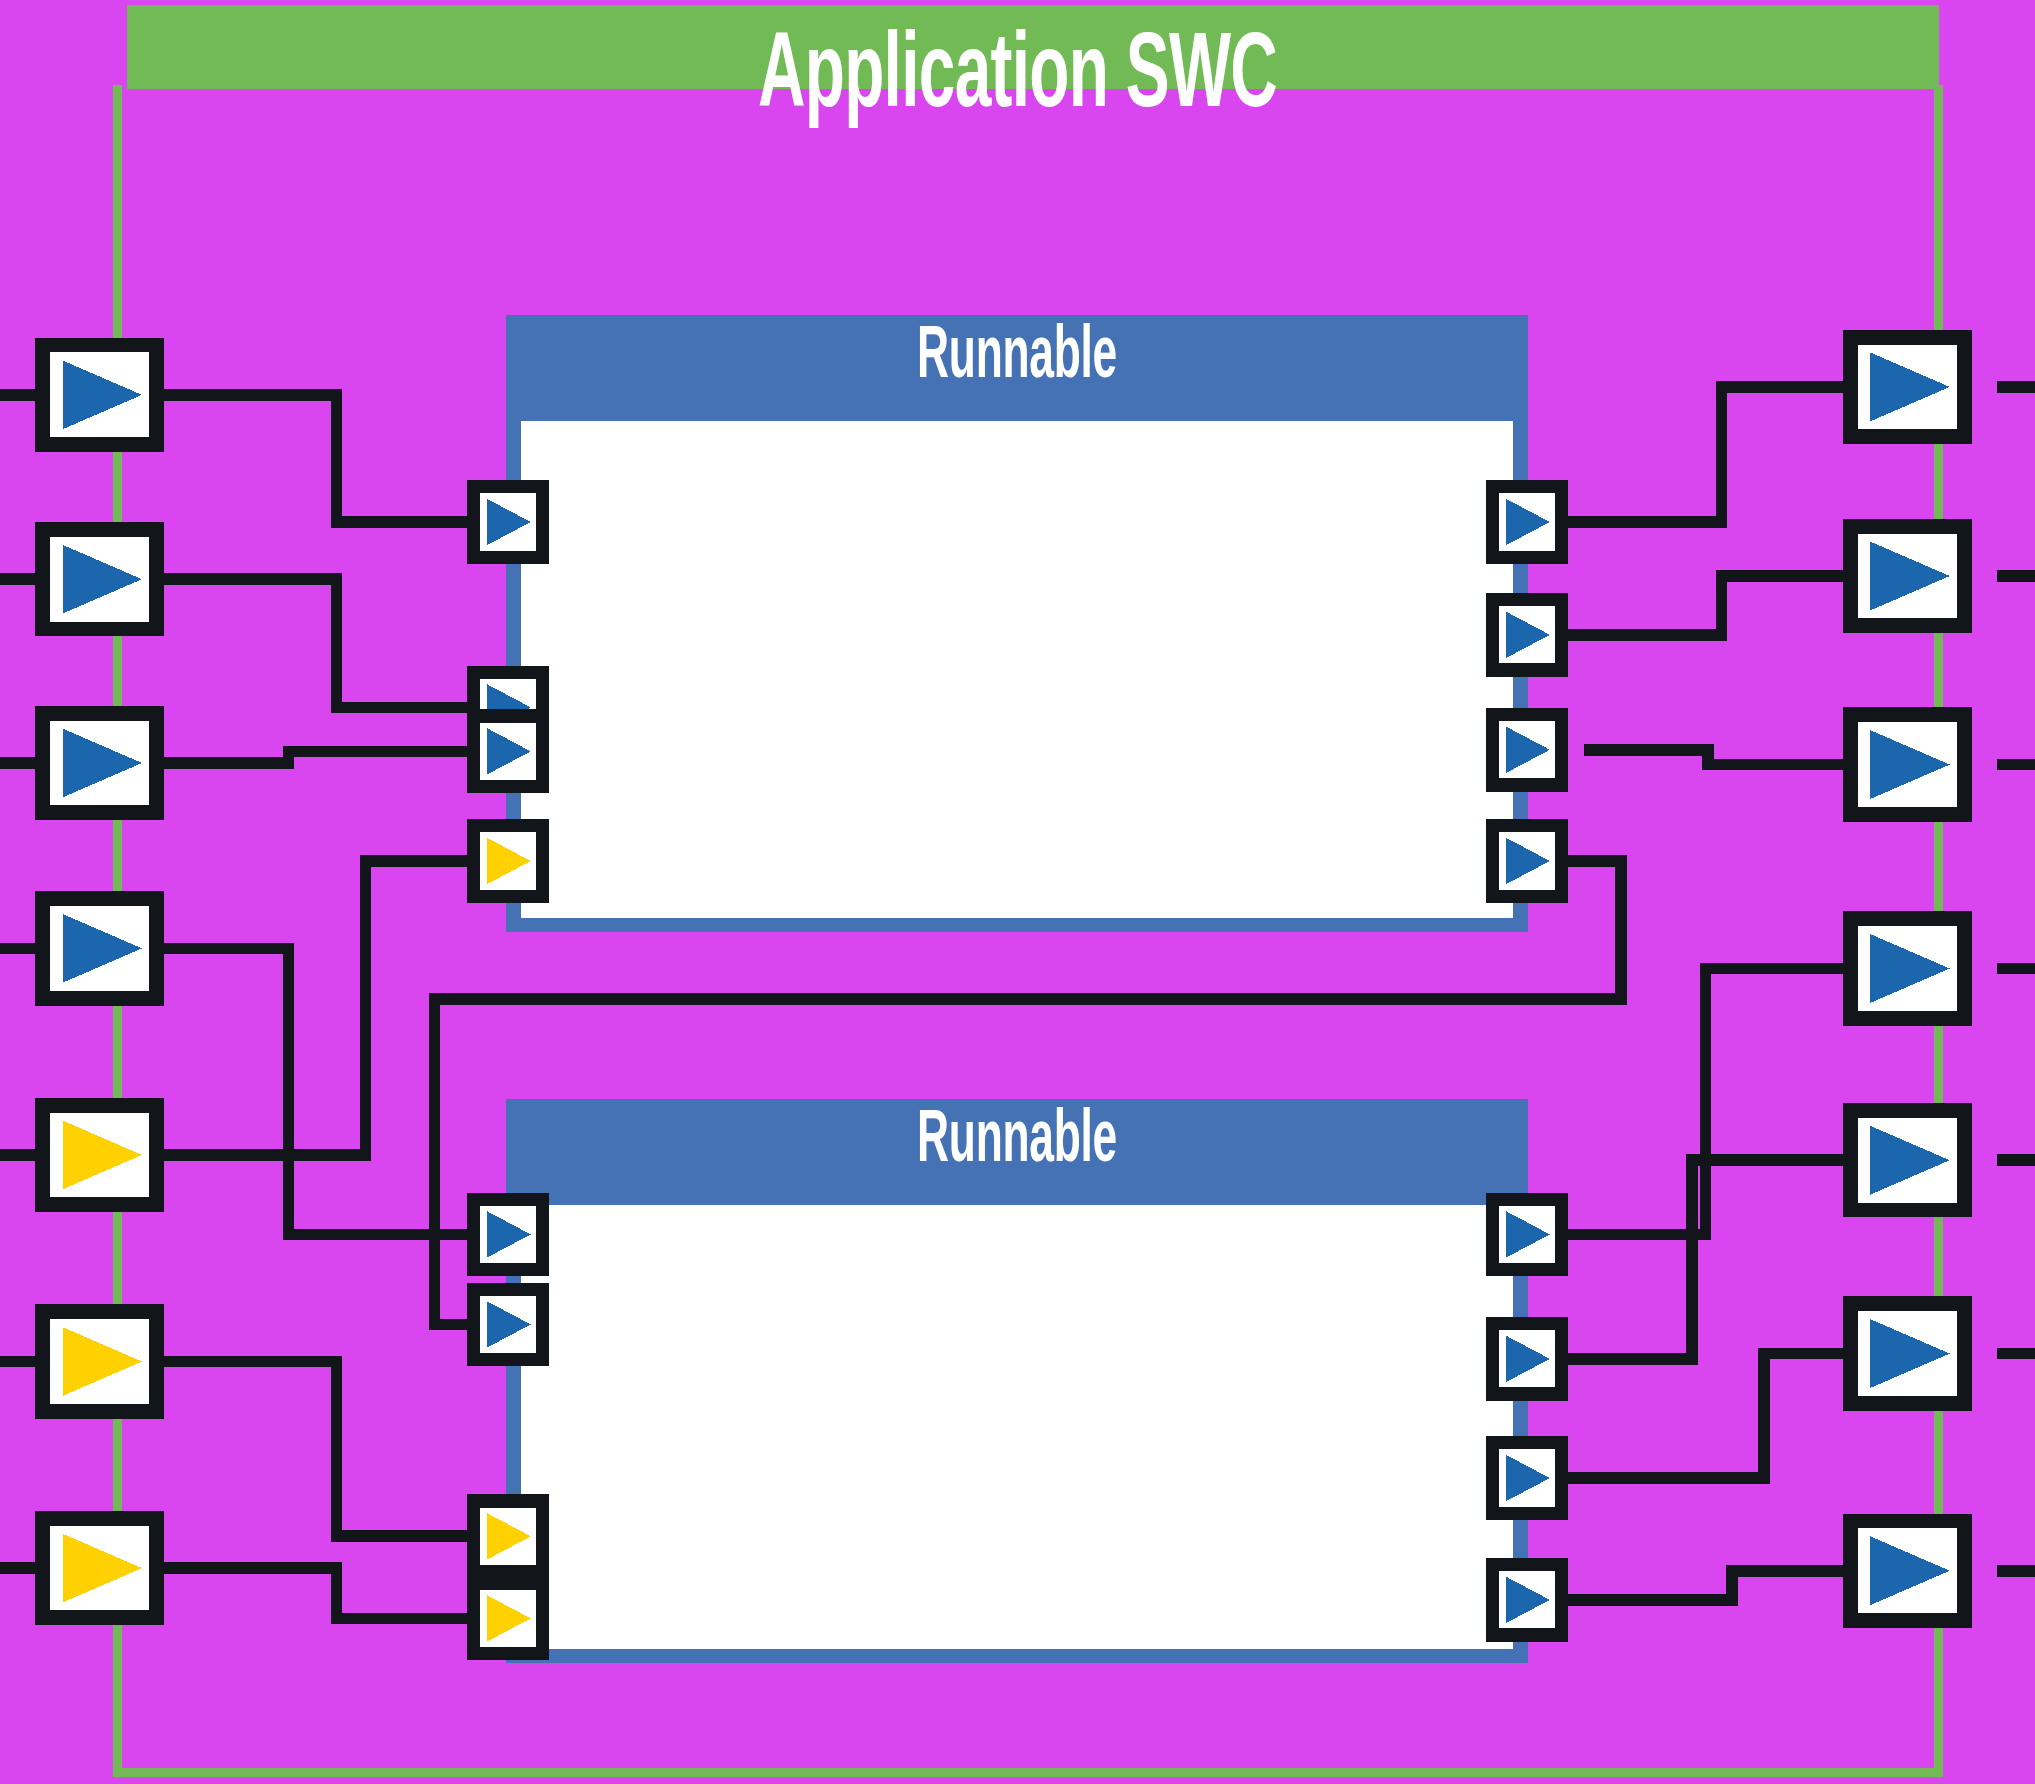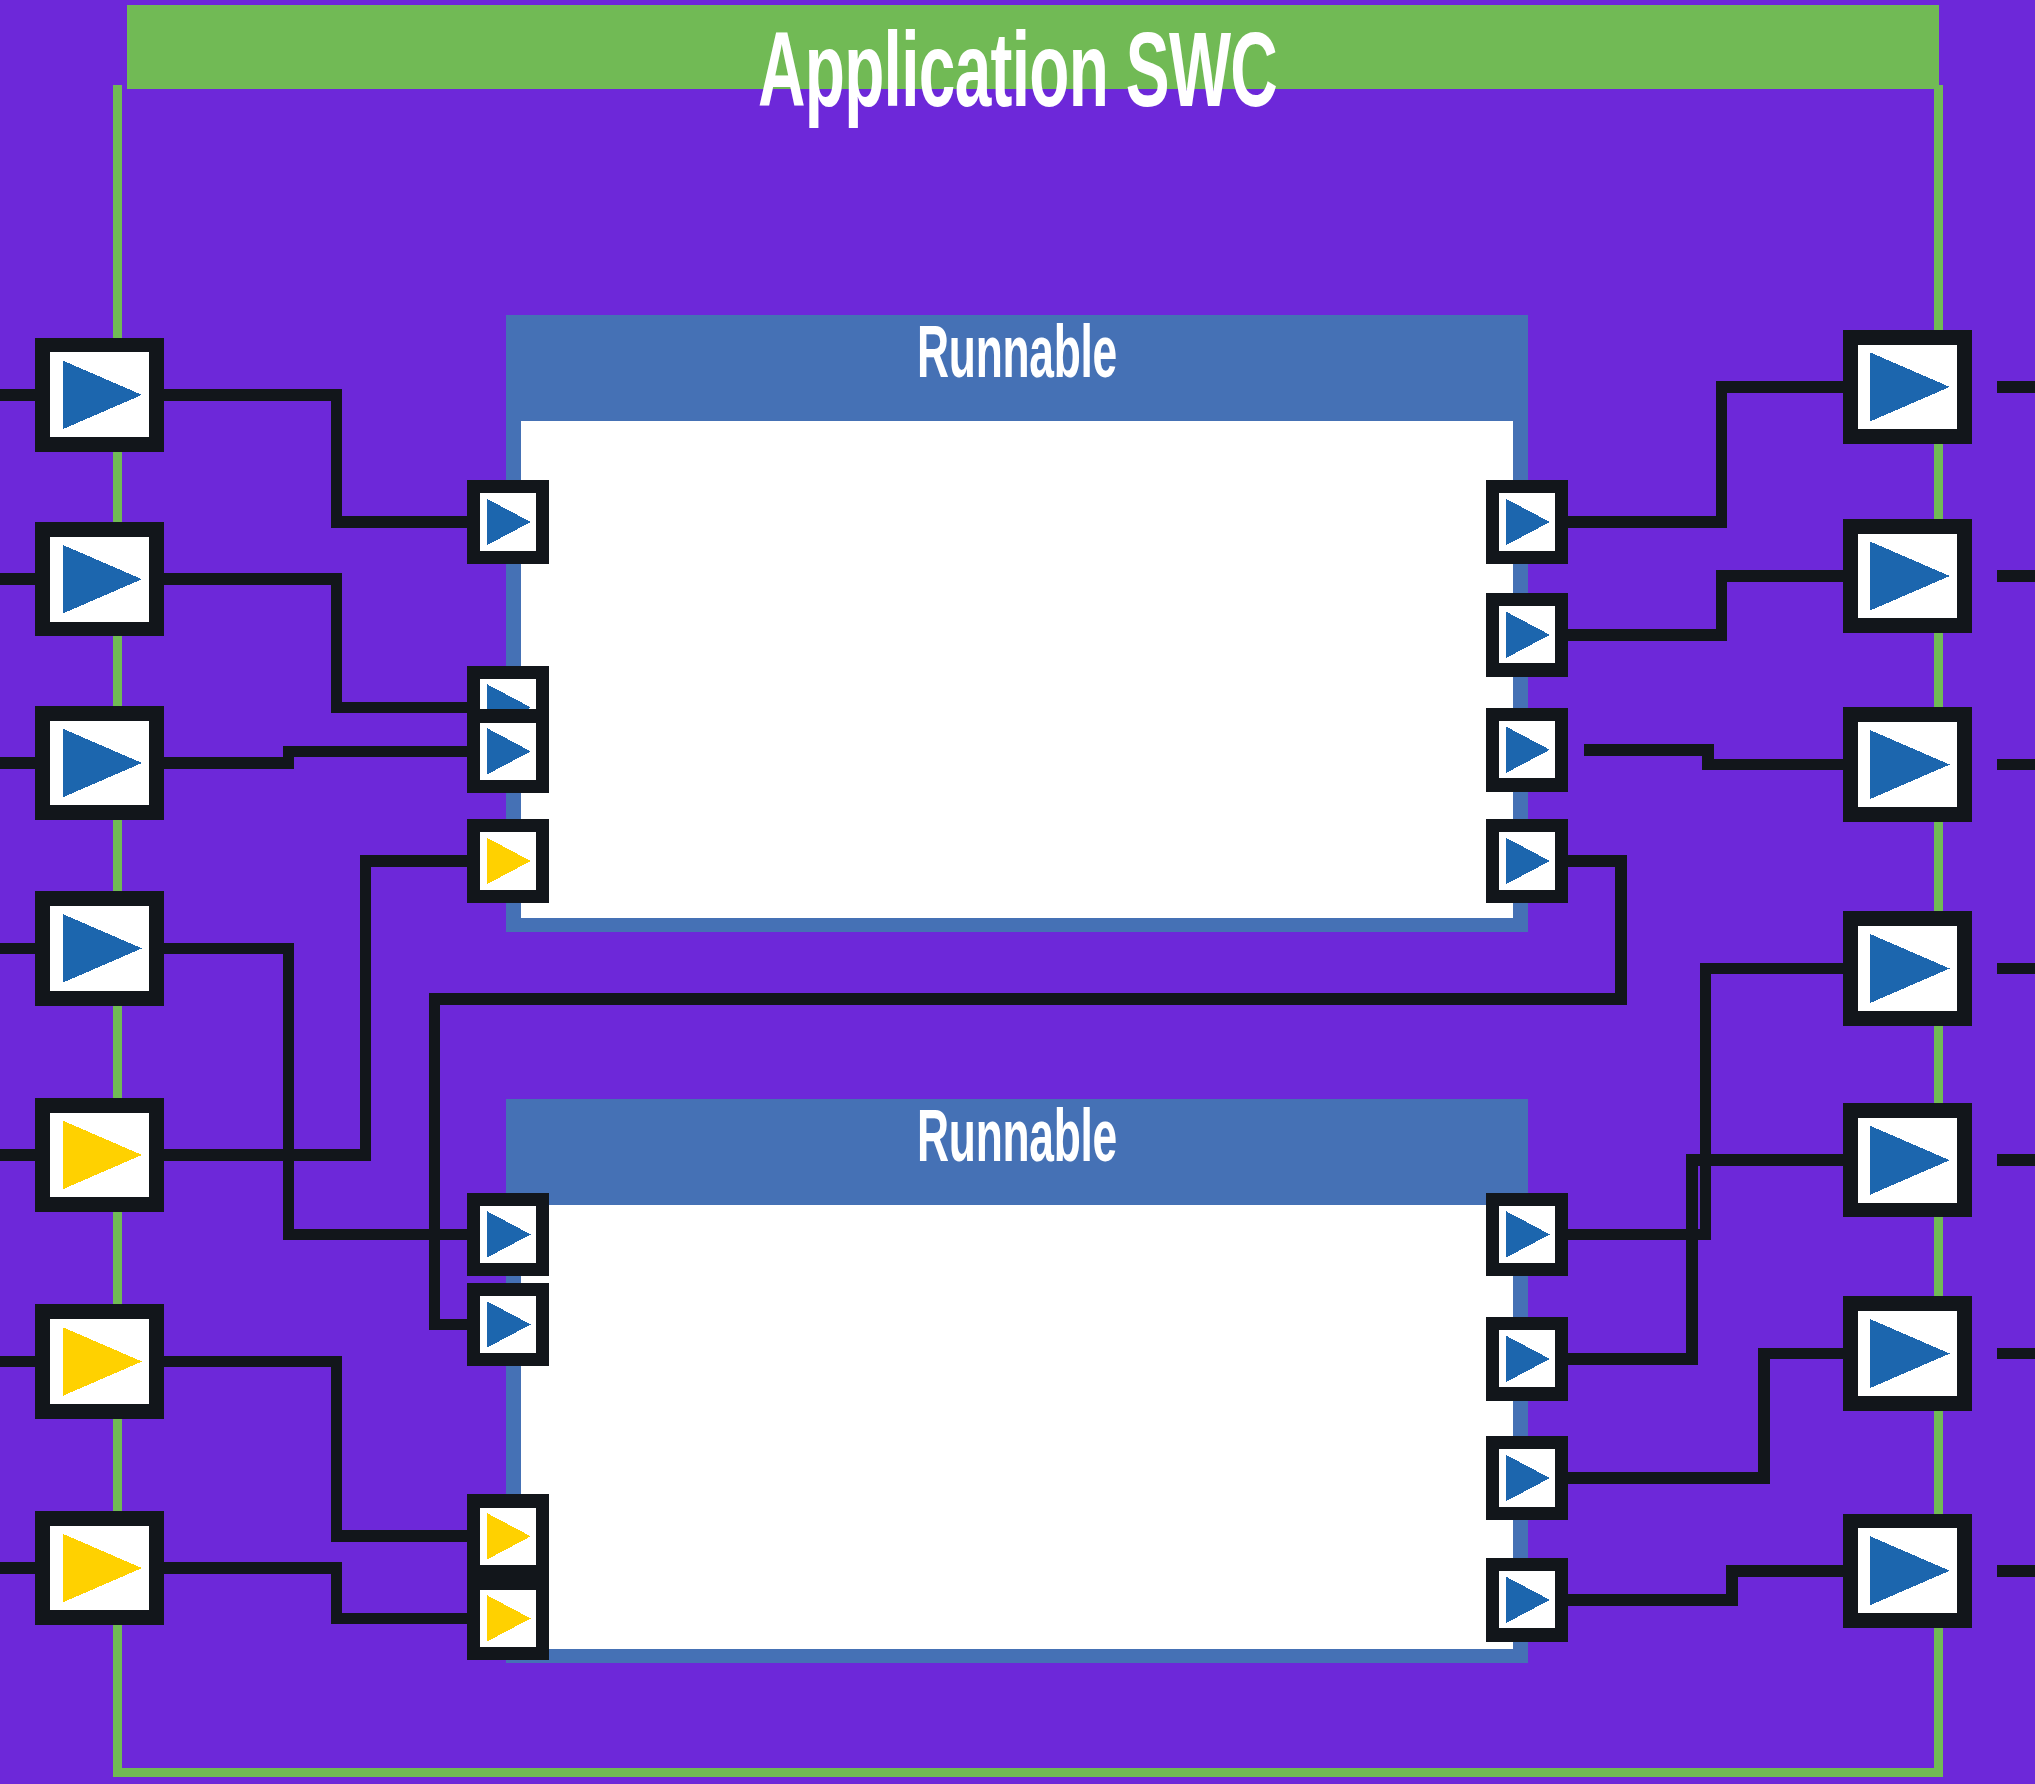--- a/index.html
+++ b/index.html
@@ -1,17 +1,17 @@
 <!DOCTYPE html>
 <html style="font-size:8.5px"><head>
 <meta charset="utf-8">
 <style>
   html,body{margin:0;padding:0;background:#ffffff;}
   body{font-family:"Liberation Sans", sans-serif;}
-  #stage{position:relative;width:2035px;height:1785px;background:#6d28d9;overflow:hidden;}
+  #stage{position:relative;width:2035px;height:1785px;background:#d946ef;overflow:hidden;}
   #stage svg{position:absolute;top:0;left:0;width:2035px;height:1785px;display:block;}
   .txt{position:absolute;color:#ffffff;font-family:"Liberation Sans", sans-serif;
        font-weight:700;white-space:nowrap;transform-origin:center center;}
   #swc-title{left:0;top:16px;width:2035px;text-align:center;font-size:106px;
              line-height:106px;letter-spacing:-1.1px;transform:scaleX(0.62);}
   .run-title{font-size:74px;line-height:74px;letter-spacing:-0.5px;
              text-align:center;transform:scaleX(0.60);}
   #run1-title{left:506px;top:315px;width:1022px;}
   #run2-title{left:506px;top:1099px;width:1022px;}
 </style>

